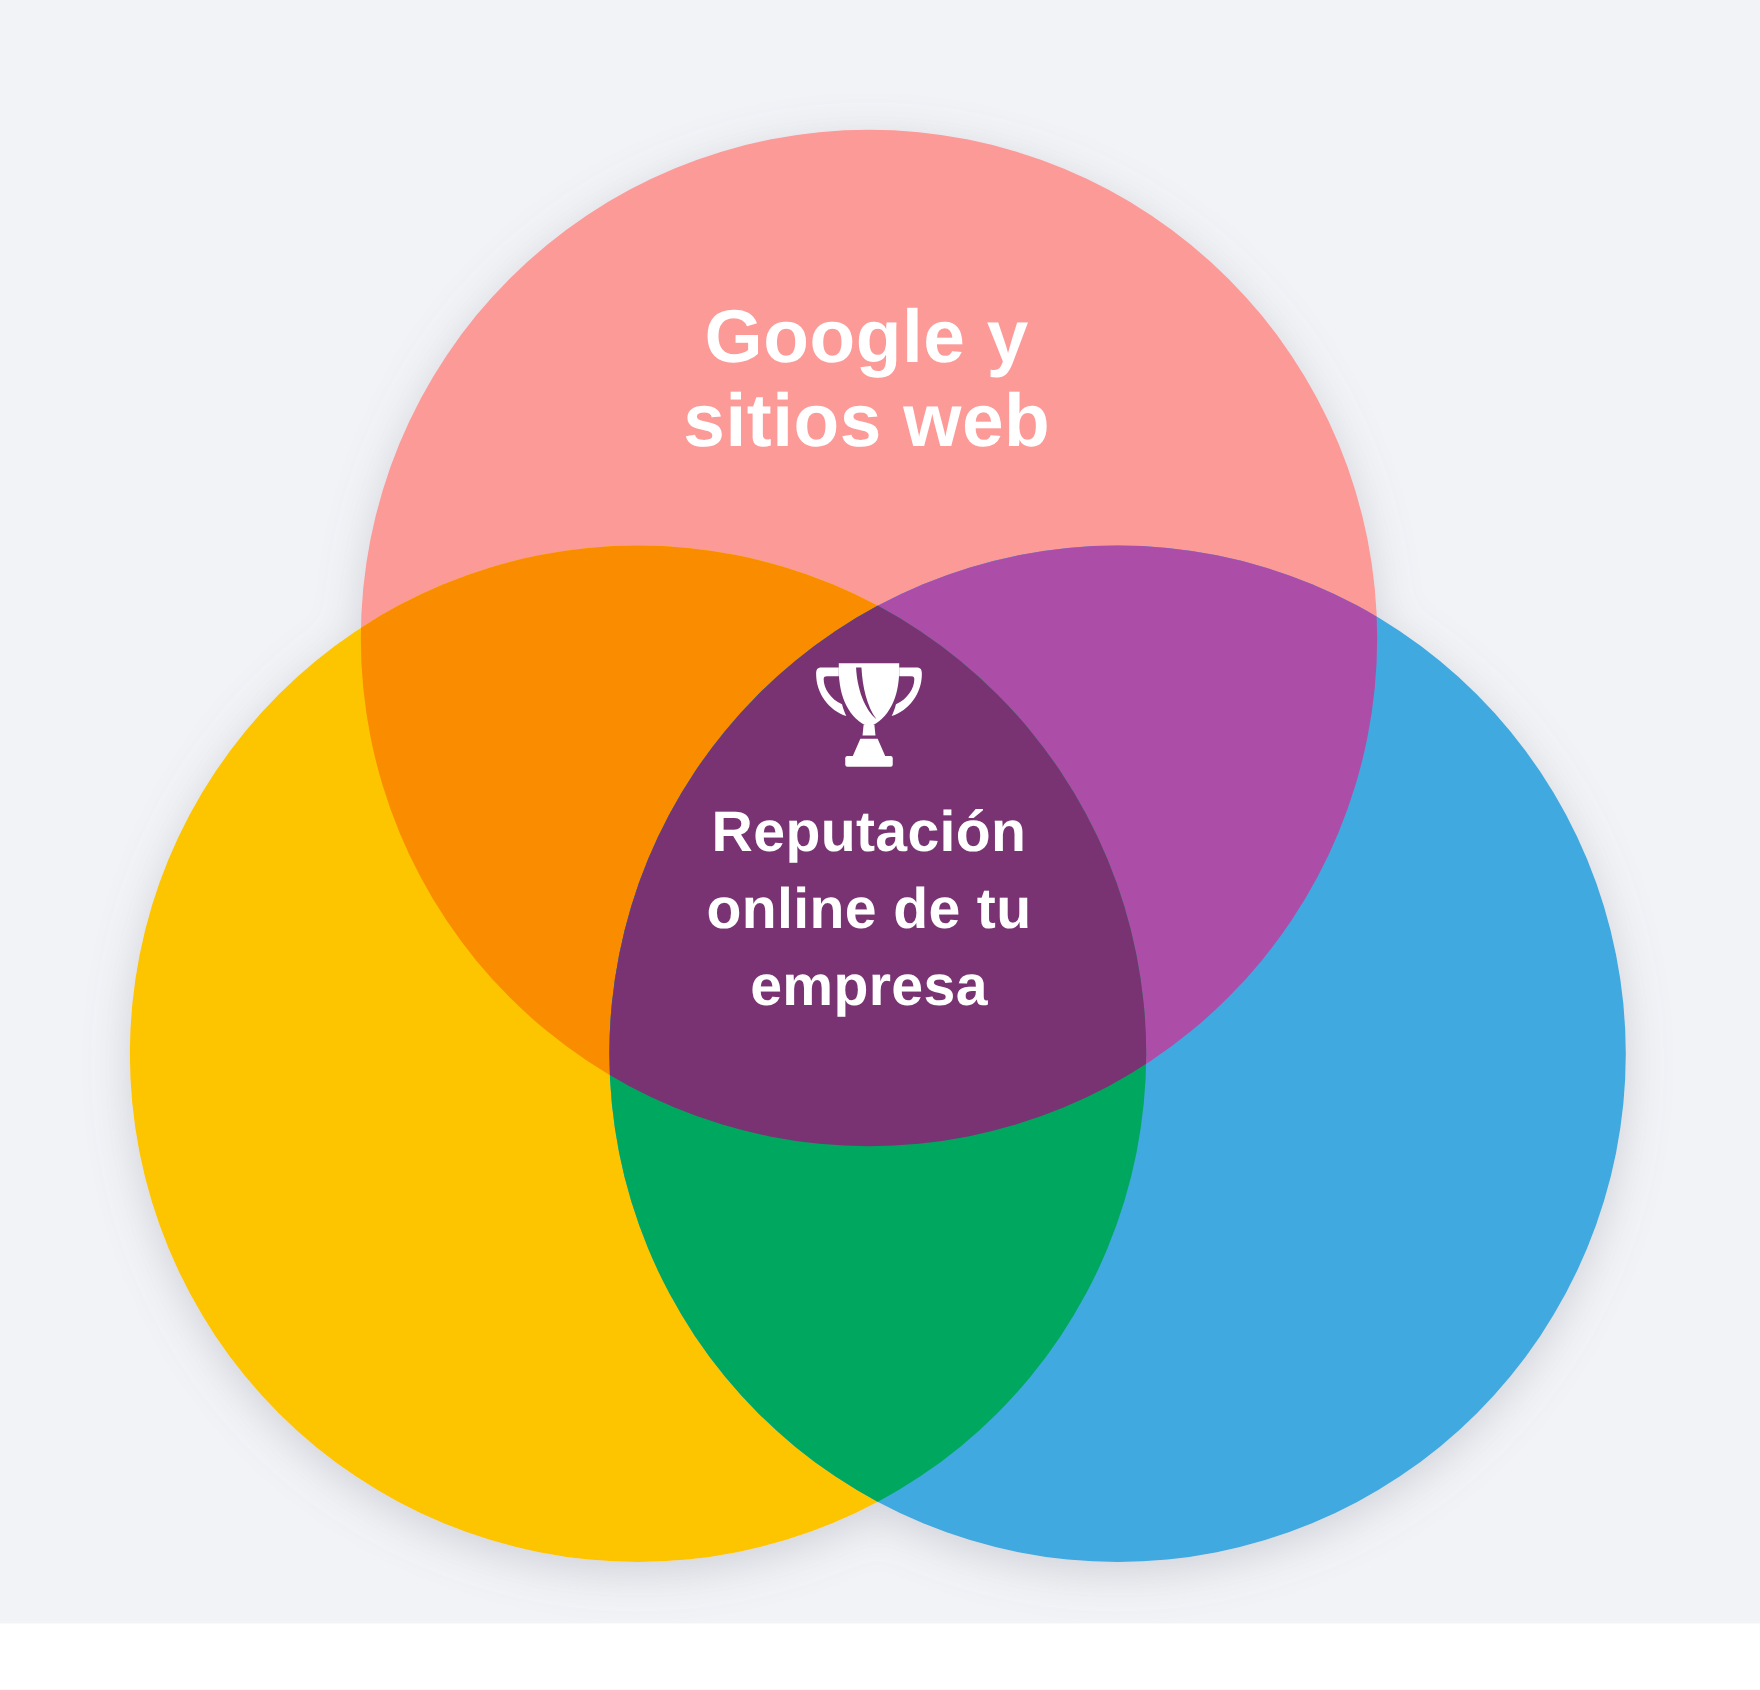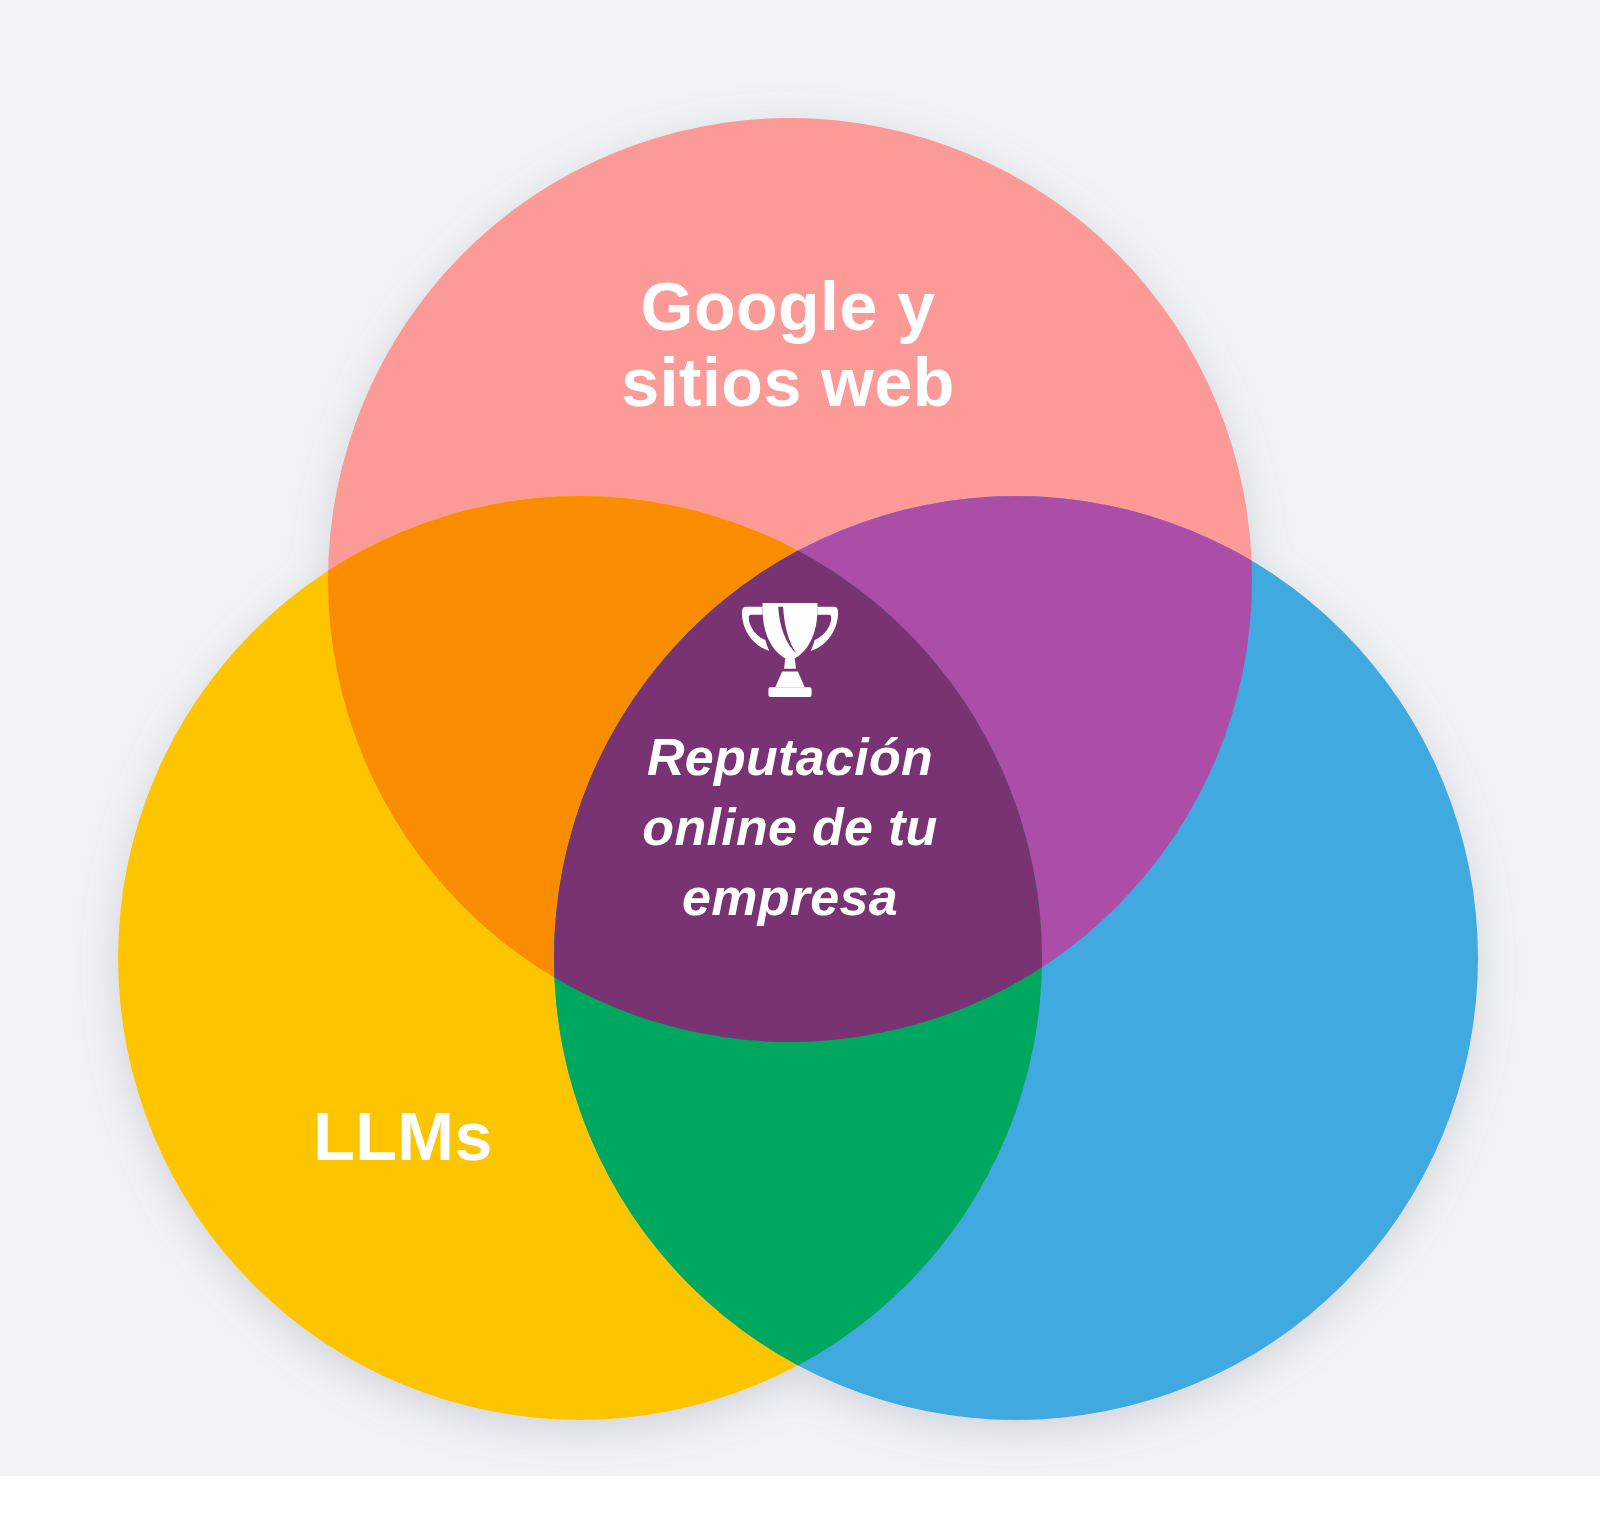--- a/index.html
+++ b/index.html
@@ -24,21 +24,20 @@
     white-space: pre-line;
     line-height: 76px;
     font-size: 68px;
     letter-spacing: 0.5px;
     user-select: none;
   }
   .label.center {
     font-size: 52px;
     line-height: 70px;
     letter-spacing: 0.3px;
-    font-style: italic;
   }
   .trophy-wrap {
     position: absolute;
     left: 790px;
     top: 650px;
     transform: translate(-50%, -50%);
     width: 102px;
     height: 104px;
   }
   .trophy-wrap svg { display: block; width: 100%; height: 100%; }
@@ -84,21 +83,20 @@
     <g clip-path="url(#clipGoogle)">
       <g clip-path="url(#clipLlms)">
         <circle cx="1016" cy="958" r="462" fill="#793372"></circle>
       </g>
     </g>
   </svg>
 
   <div class="label" style="left:788px; top:344px;">Google y
 sitios web</div>
 
-  <div class="label" style="left:403px; top:1136px;">LLMs</div>
 
 
   <div class="trophy-wrap">
     <svg viewBox="0 0 104 104" aria-hidden="true">
 
       <path fill="#FFFFFF" d="M24 4 L80 4 L80 10 C80 36 70 56 52 63 C34 56 24 36 24 10 Z"></path>
 
       <path d="M45 8 C46 26 50 44 59 56 C48 47 41 28 40 8 Z" fill="#793372"></path>
 
       <path fill="#FFFFFF" d="M24 8 L8 8 C4 8 3 10 3 14 C3 32 15 48 31 53 C29.5 50 28 46 27 42 C16 37 10 27 10 19 C10 16.5 11 16 14 16 L24 16 Z"></path>

